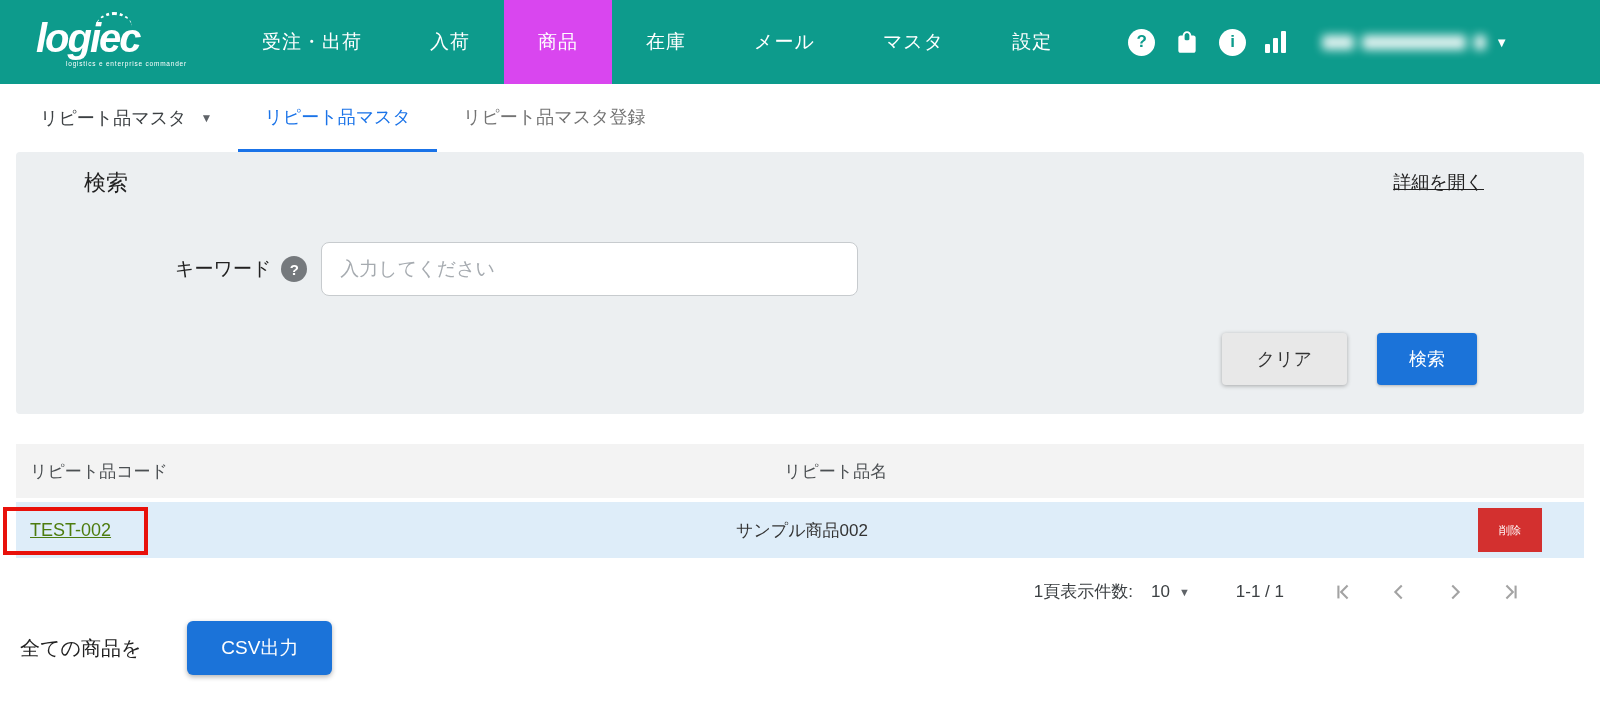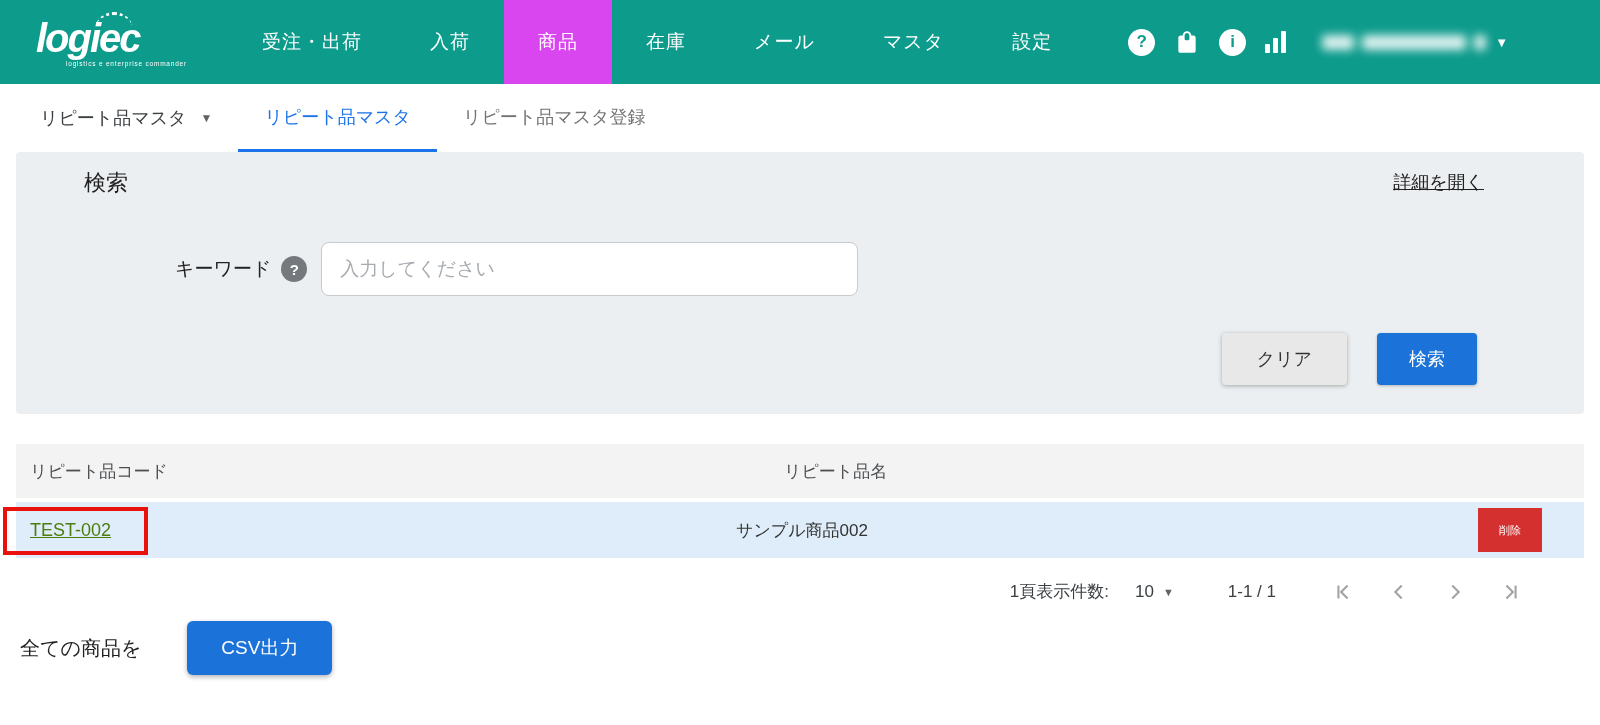--- a/index.html
+++ b/index.html
@@ -70,21 +70,21 @@
   .col-code { width:720px; padding-left:14px; }
   .col-name { flex:1; }
   .code-link { color:#4d7c0f; text-decoration:underline; cursor:pointer; font-size:18px; }
   .btn-delete { position:absolute; right:42px; top:6px; width:64px; height:44px; background:#d3302f;
     color:#fff; border:none; border-radius:0; font-size:11px; cursor:pointer;
     font-family:"Liberation Sans","DejaVu Sans",sans-serif; }
   .annotation-box { position:absolute; left:-13px; top:5px; width:145px; height:48px;
     border:4px solid #e8110b; pointer-events:none; }
 
   
-  .pagination { display:flex; align-items:center; justify-content:flex-end; gap:8px;
+  .pagination { display:flex; align-items:center; justify-content:flex-end; gap:0;
     margin-top:22px; padding-right:78px; color:#3c4043; font-size:17px; }
   .pg-size { display:flex; align-items:center; gap:9px; margin-left:18px; cursor:pointer; }
   .pg-caret { color:#5f6368; font-size:11px; }
   .pg-range { margin-left:46px; }
   .pg-btns { display:flex; align-items:center; gap:34px; margin-left:48px; }
   .pg-btn { width:22px; height:22px; cursor:pointer; display:flex; align-items:center; justify-content:center; }
   .pg-btn svg { display:block; }
 
   
   .csv-row { display:flex; align-items:center; margin:18px 0 0 20px; gap:46px; }

